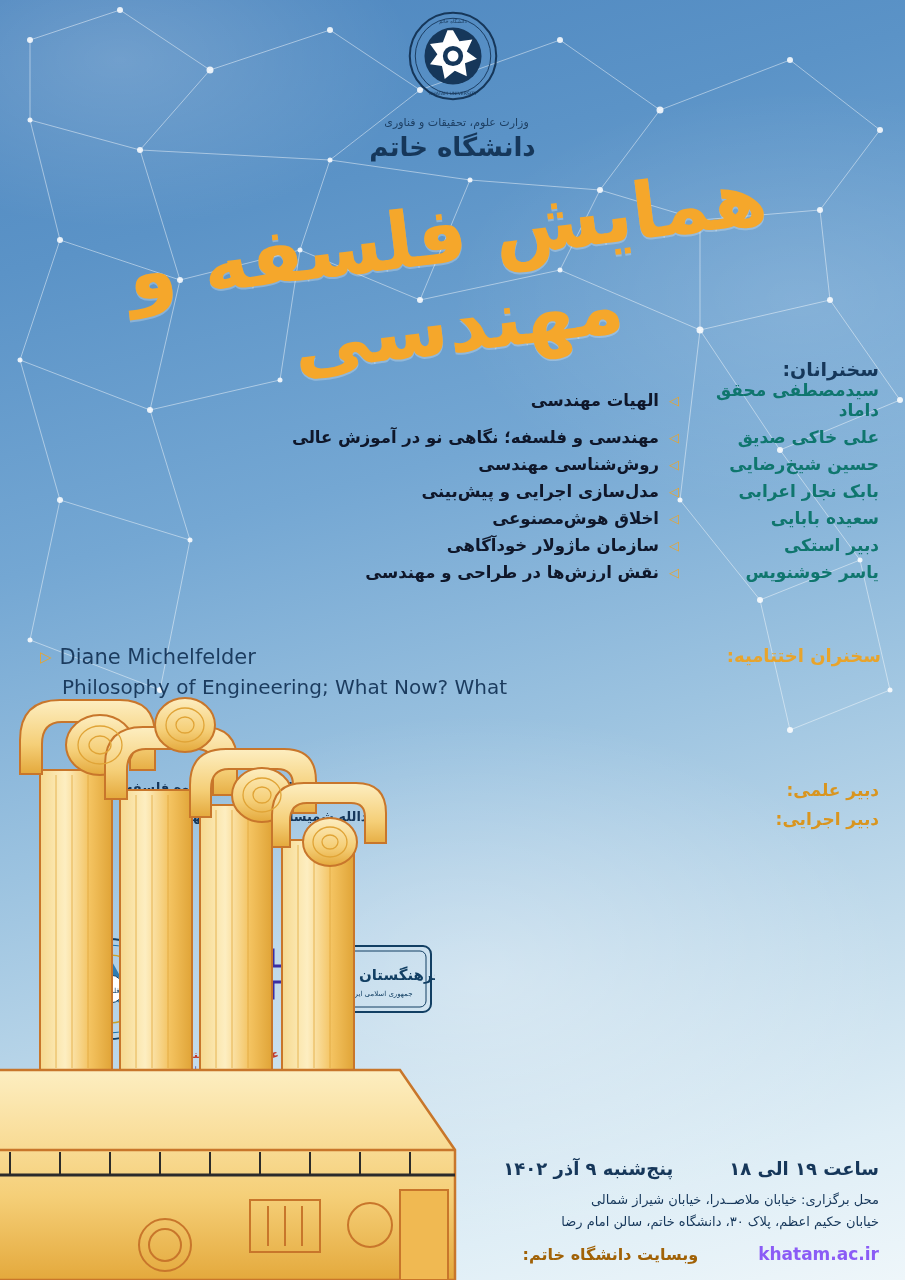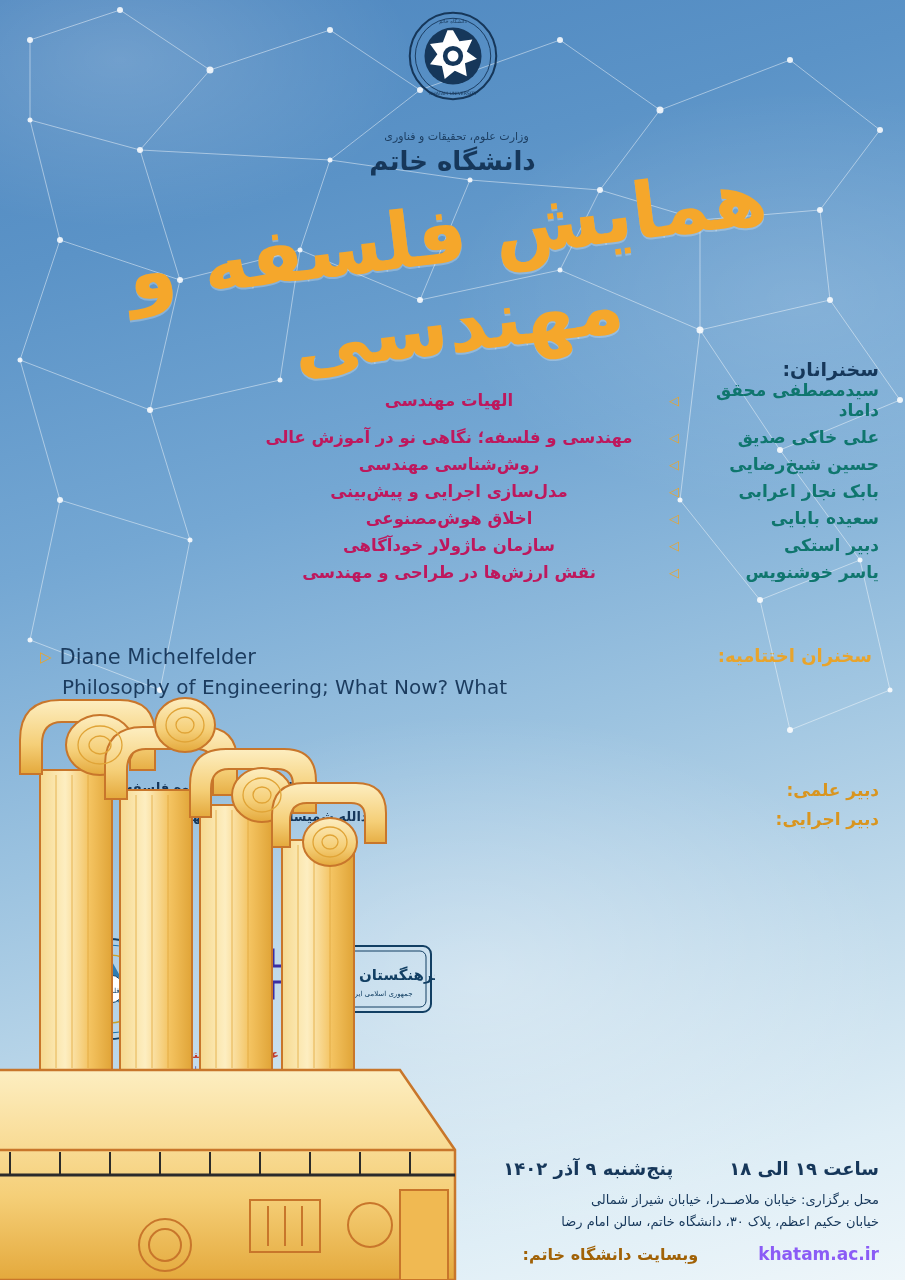--- a/index.html
+++ b/index.html
@@ -14,44 +14,44 @@
   .blobs{position:absolute;inset:0;pointer-events:none;
     background:
       radial-gradient(ellipse 420px 240px at 120px 60px, rgba(255,255,255,.18), rgba(255,255,255,0) 70%),
       radial-gradient(ellipse 500px 300px at 800px 300px, rgba(255,255,255,.15), rgba(255,255,255,0) 70%),
       radial-gradient(ellipse 600px 380px at 480px 980px, rgba(255,255,255,.35), rgba(255,255,255,0) 70%);
   }
 
   
   .logo-wrap{position:absolute;top:10px;left:0;right:0;text-align:center;}
   .logo-mark{width:92px;height:92px;margin:0 auto;position:relative;}
-  .uni-sub{margin-top:28px;font-size:11px;color:#1d3f63;letter-spacing:.2px;padding-left:8px;}
+  .uni-sub{margin-top:14px;font-size:11px;color:#1d3f63;letter-spacing:.2px;padding-left:8px;}
   .uni-name{margin-top:3px;font-size:26px;font-weight:bold;color:#16375a;}
 
   
   .title-art{position:absolute;top:168px;left:0;right:0;height:180px;}
   .title-text{
     position:absolute;left:0;right:0;top:22px;text-align:center;
     font-size:78px;font-weight:bold;color:#f5a72b;
     transform:rotate(-7deg);
     text-shadow:0 2px 0 rgba(255,255,255,.25);
     letter-spacing:-2px;
     font-family:"DejaVu Sans","Liberation Sans",sans-serif;
   }
 
   
   .speakers{position:absolute;top:358px;right:26px;width:640px;color:#16375a;}
   .sec-head{font-size:19px;font-weight:bold;color:#16375a;text-align:right;margin-bottom:0;}
   .sp-row{display:flex;align-items:center;justify-content:flex-start;gap:10px;margin-bottom:7px;}
   .sp-name{width:190px;text-align:right;font-size:17px;font-weight:bold;color:#0f766e;}
   .tri{color:#e8a42c;font-size:13px;line-height:1;}
-  .sp-topic{flex:1;text-align:center;font-size:16.5px;font-weight:bold;color:#be185d;}
-
-  
-  .closing-head{position:absolute;top:645px;right:33px;font-size:18px;font-weight:bold;color:#e8a42c;}
+  .sp-topic{flex:1;text-align:right;font-size:16.5px;font-weight:bold;color:#0f172a;}
+
+  
+  .closing-head{position:absolute;top:645px;right:24px;font-size:18px;font-weight:bold;color:#e8a42c;}
   .closing{position:absolute;top:645px;left:40px;width:530px;direction:ltr;text-align:left;color:#1b3b5e;}
   .closing-name{font-size:21px;display:flex;align-items:center;gap:8px;}
   .closing-name .tri-l{color:#e8a42c;font-size:15px;}
   .closing-sub{margin-top:6px;font-size:20px;padding-left:22px;}
 
   
   .secretaries{position:absolute;top:780px;right:26px;width:760px;}
   .sec-row{display:flex;justify-content:flex-start;gap:14px;margin-bottom:9px;}
   .sec-label{width:110px;font-size:17px;font-weight:bold;color:#d9951f;}
   .sec-val{flex:1;text-align:left;font-size:13px;font-weight:bold;color:#16375a;}

